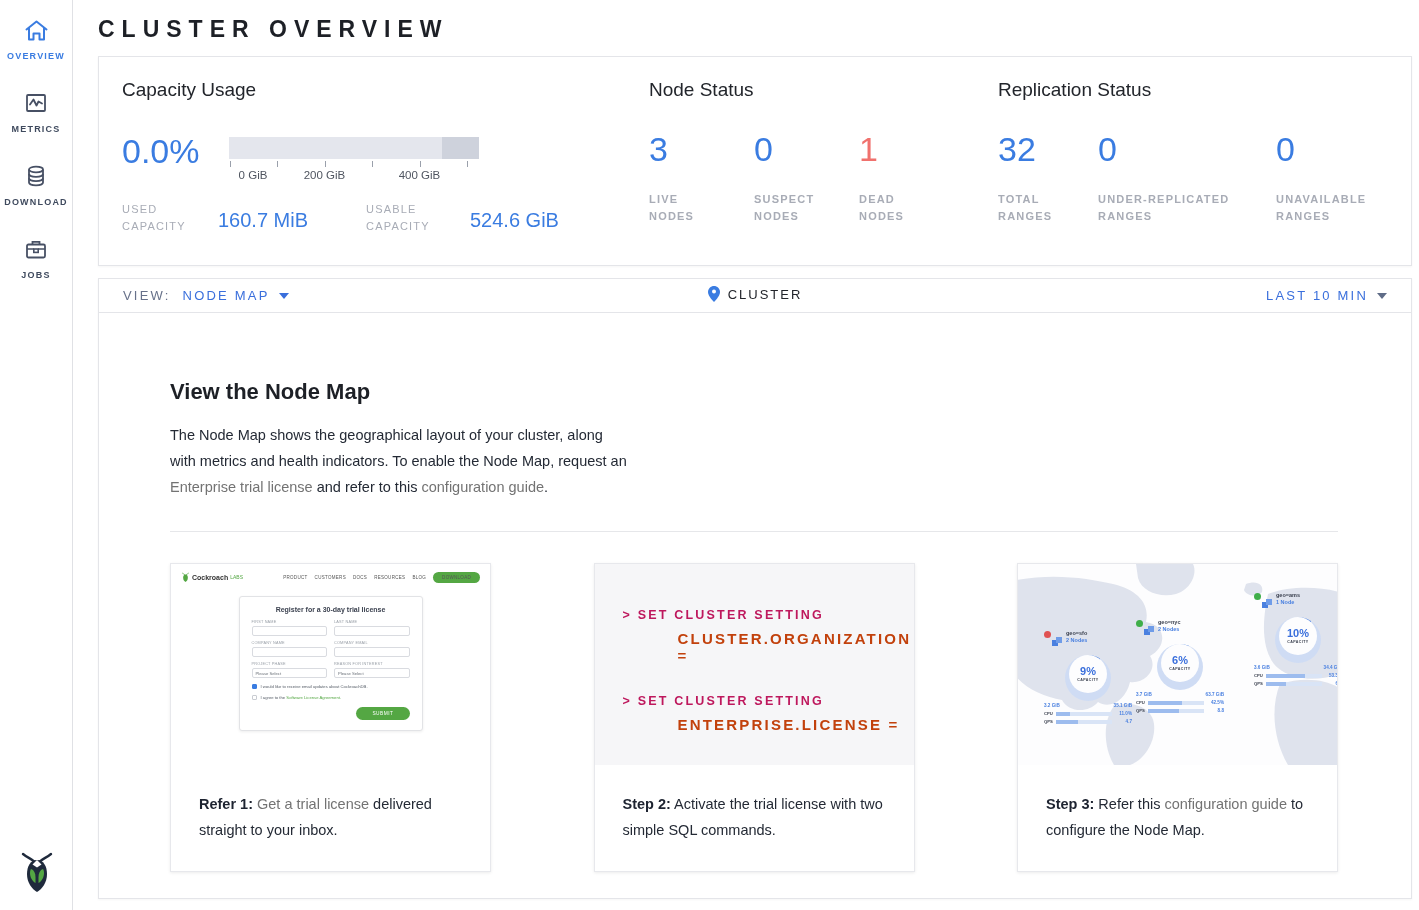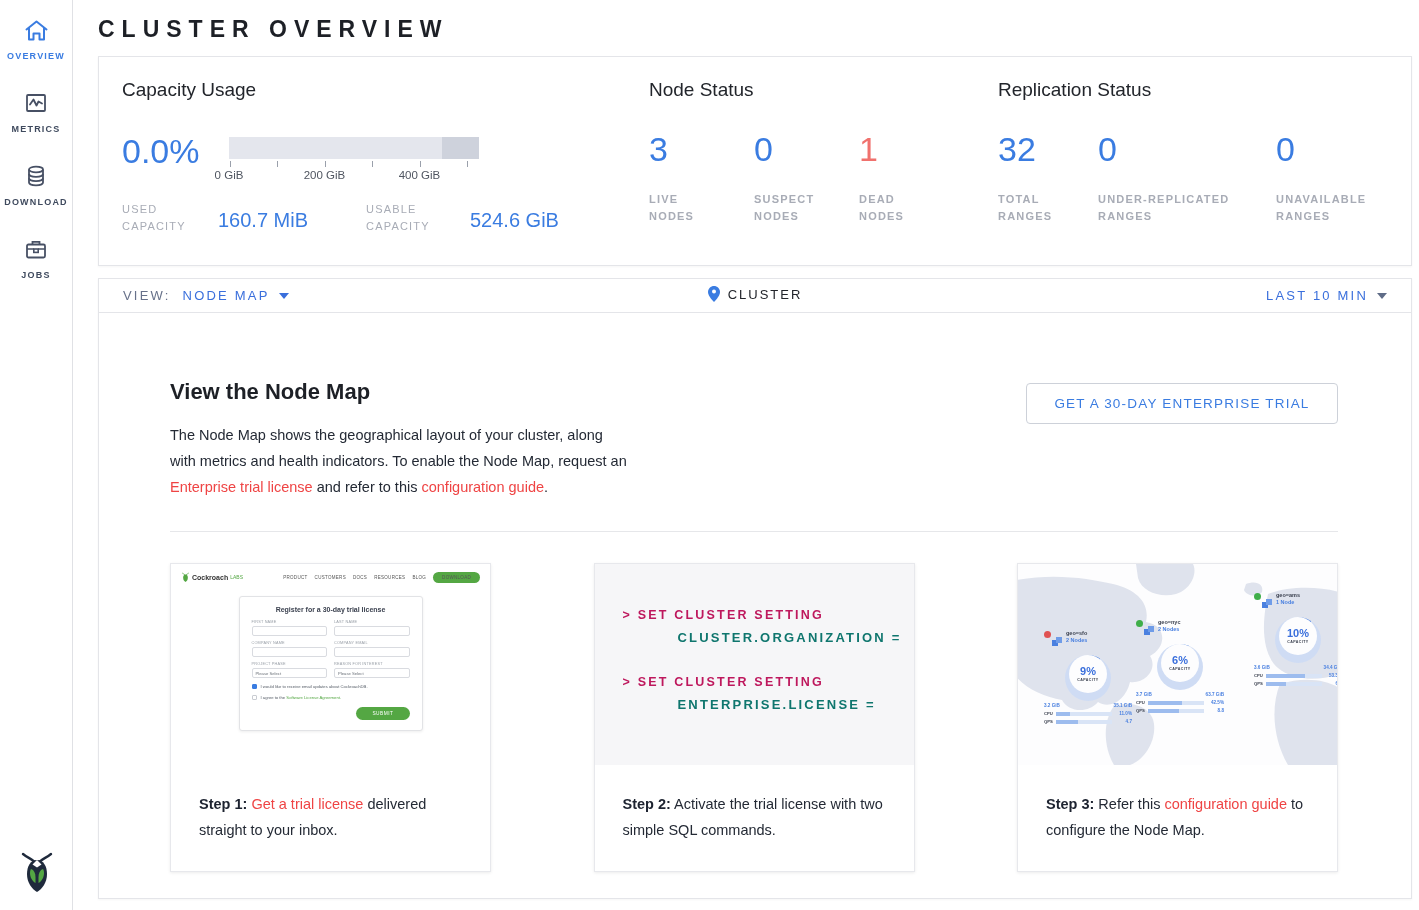--- a/index.html
+++ b/index.html
@@ -83,21 +83,21 @@
   .caret { width:0; height:0; border-left:5px solid transparent; border-right:5px solid transparent; border-top:6px solid #3a6fdc; margin-left:9px; }
   .view-center { position:absolute; left:0; right:0; text-align:center; pointer-events:none; }
   .view-center-inner { display:inline-flex; align-items:center; pointer-events:auto; color:#22252b; letter-spacing:2px; }
   .pin { margin-right:8px; display:inline-flex; }
   .view-right { margin-left:auto; display:flex; align-items:center; cursor:pointer; color:#3a6fdc; }
 
   .nm-body { padding:66px 73px 0 71px; }
   .nm-intro { display:flex; justify-content:space-between; align-items:flex-start; }
   .nm-title { font-size:22px; font-weight:600; color:#1d2026; }
   .nm-para { margin-top:17px; font-size:14.5px; line-height:26px; color:#242a35; max-width:462px; }
-  a.lnk { color:#ef4444; text-decoration:none; cursor:pointer;text-align:right; }
+  a.lnk { color:#737373; text-decoration:none; cursor:pointer;text-align:right; }
   .trial-btn {
     width:312px; height:41px; background:#fff; border:1px solid #cdd1d9; border-radius:4px;
     color:#3a7ce1; font-size:13.5px; letter-spacing:1.2px; font-family:"Liberation Sans",sans-serif;
     cursor:pointer; margin-top:4px;
   }
   .divider { border:none; border-top:1px solid #e6e7ea; margin-top:31px; }
 
   .cards { display:flex; justify-content:space-between; margin-top:31px; }
   .card {
     width:321px; height:309px; background:#fff;
@@ -129,21 +129,21 @@
   .mini-box { width:5px; height:5px; border:1px solid #c9ccd2; border-radius:1px; margin-right:4px; flex:0 0 5px; }
   .mini-box.checked { background:#3a7ce1; border-color:#3a7ce1; }
   .mini-check .ctext { font-size:4.2px; color:#555c66; }
   .mini-check .ctext .green { color:#54a743; }
   .mini-submit { margin-top:7px; display:flex; justify-content:flex-end; }
   .mini-submit .sbtn { background:#54a743; color:#fff; font-size:4.8px; letter-spacing:.5px; border-radius:8px; padding:4px 16px; }
 
   
   .code-area { background:#f6f6f8; height:100%; padding:44px 0 0 28px; }
   .code-line { font-size:12.5px; font-weight:bold; letter-spacing:2.2px; color:#be185d; }
-  .code-arg { font-size:13px; font-weight:bold; letter-spacing:2.2px; color:#0f766e; margin:8px 0 0 55px; }
+  .code-arg { font-size:15px; font-weight:bold; letter-spacing:2.2px; color:#c2410c; margin:8px 0 0 55px; }
   .code-gap { height:30px; }
 
   
   .map-area { background:#fdfdfe; height:100%; position:relative; overflow:hidden; }
   .map-svg { position:absolute; inset:0; }
   .mnode { position:absolute; width:88px; }
   .mnode-head { display:flex; align-items:flex-start; }
   .mdot { width:7px; height:7px; border-radius:50%; margin-top:1px; }
   .mdot.red { background:#e05252; }
   .mdot.green { background:#3fae49; }
@@ -238,21 +238,21 @@
             </div>
             <div class="ticks">
               <span class="tick" style="left:0.5px"></span>
               <span class="tick" style="left:48px"></span>
               <span class="tick" style="left:95.5px"></span>
               <span class="tick" style="left:143px"></span>
               <span class="tick" style="left:190.5px"></span>
               <span class="tick" style="left:238px"></span>
             </div>
             <div class="tick-labels">
-              <span class="tick-label" style="left:0">0 GiB</span>
+              <span class="tick-label" style="left:24px">0 GiB</span>
               <span class="tick-label" style="left:95.5px">200 GiB</span>
               <span class="tick-label" style="left:190.5px">400 GiB</span>
             </div>
           </div>
         </div>
         <div class="cap-bottom">
           <div class="cap-lbl">USED CAPACITY</div>
           <div class="cap-val first">160.7 MiB</div>
           <div class="cap-lbl second">USABLE CAPACITY</div>
           <div class="cap-val">524.6 GiB</div>
@@ -320,21 +320,20 @@
           <span class="caret" style="border-top-color:#5f6c87"></span>
         </div>
       </div>
 
       <div class="nm-body">
         <div class="nm-intro">
           <div>
             <h2 class="nm-title">View the Node Map</h2>
             <p class="nm-para"><span>The Node Map shows the geographical layout of your cluster, along with metrics and health indicators. To enable the Node Map, request an </span><a class="lnk">Enterprise trial license</a><span> and refer to this </span><a class="lnk">configuration guide</a><span>.</span></p>
           </div>
-          <button class="trial-btn">GET A 30-DAY ENTERPRISE TRIAL</button>
         </div>
 
         <hr class="divider">
 
         <div class="cards">
 
           <div class="card">
             <div class="card-img">
               <div class="mini-site">
                 <div class="mini-nav">
@@ -392,21 +391,21 @@
                     <span class="mini-box"></span>
                     <span class="ctext"><span>I agree to the </span><span class="green">Software License Agreement.</span></span>
                   </div>
                   <div class="mini-submit">
                       <span class="sbtn">SUBMIT</span>
                     </div>
                 </div>
               </div>
             </div>
             <div class="card-cap">
-              <b>Step 1:</b>
+              <b>Refer 1:</b>
               <a class="lnk">Get a trial license</a><span> delivered straight to your inbox.</span>
             </div>
           </div>
 
           <div class="card">
             <div class="card-img">
               <div class="code-area">
                 <div class="code-line">&gt; SET CLUSTER SETTING</div>
                 <div class="code-arg">CLUSTER.ORGANIZATION =</div>
                 <div class="code-gap"></div>

